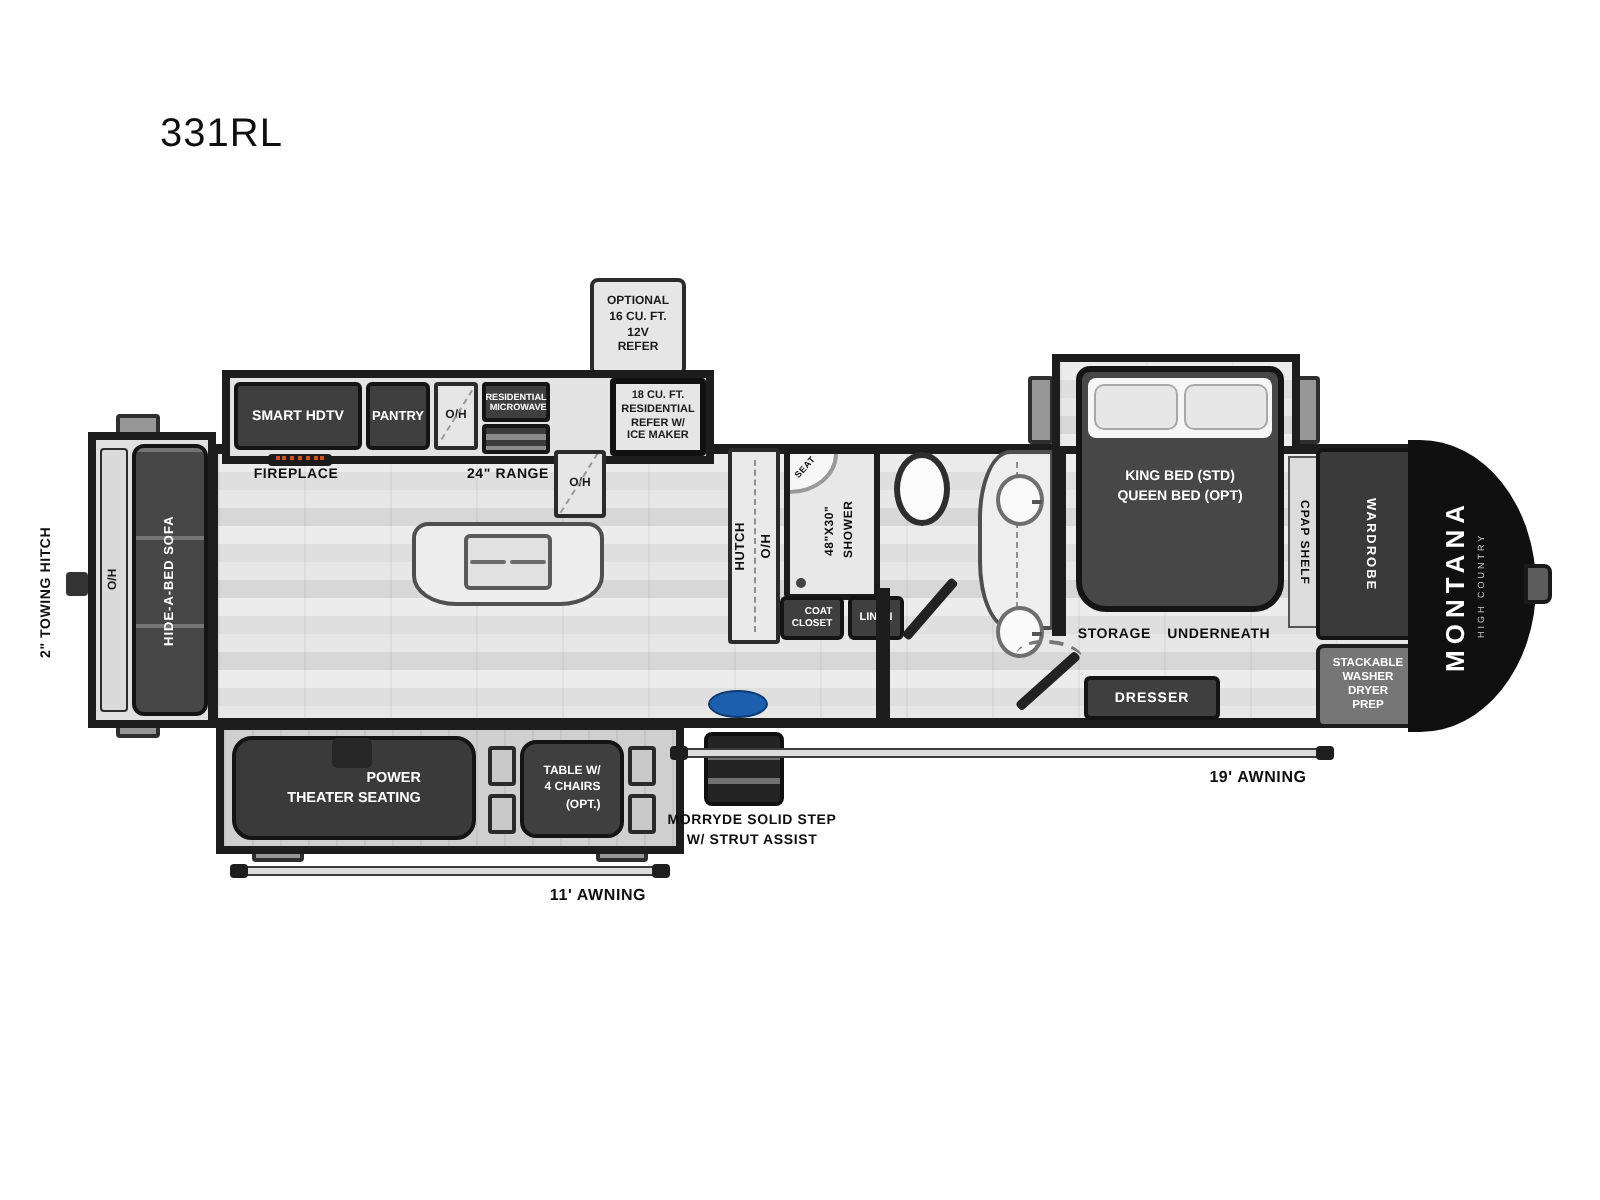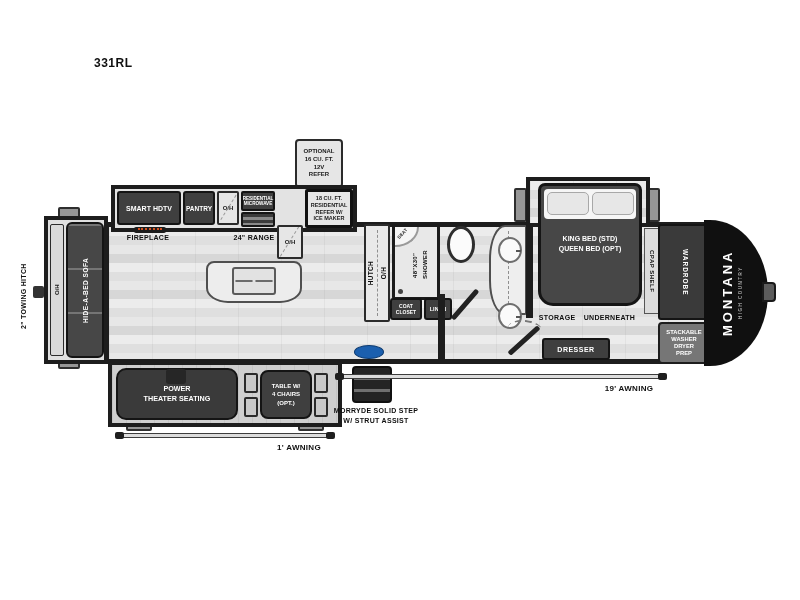--- a/index.html
+++ b/index.html
@@ -6,21 +6,21 @@
   html,body { background:#fff; }
   body { width:800px; height:600px; font-family:"Liberation Sans", sans-serif; }
   #plan { position:relative; width:800px; height:600px; background:#fff; overflow:hidden; }
   .abs { position:absolute; }
   .floor {
     background:
       repeating-linear-gradient(90deg, rgba(0,0,0,0.045) 0 1px, transparent 1px 43px),
       repeating-linear-gradient(180deg, #ececec 0 9px, #dfdfdf 9px 18px, #e7e7e7 18px 27px, #d7d7d7 27px 36px);
   }
   .cc { display:flex; align-items:center; justify-content:center; text-align:center; }
-  .bdark { background:#3f3f3f; border:2px solid #141414; color:#fff; border-radius:3px; font-weight:bold; }
+  .bdark { background:#3f3f3f; border:2px solid #141414; color:#fff; border-radius:3px; font-weight:bold;text-align:right; }
   .blight { background:#e6e6e6; border:2px solid #2b2b2b; color:#1a1a1a; font-weight:bold; border-radius:2px; }
   .lbl { color:#0f0f0f; font-weight:bold; text-align:center; letter-spacing:0.3px; }
   .pre { white-space:pre-line; }
   .vup { writing-mode:vertical-rl; transform:rotate(180deg); }
   .vdn { writing-mode:vertical-rl; }
   .ws  { word-spacing:6px; }
   .rail { background:#969696; border:2px solid #2e2e2e; border-radius:2px; }
   .awnbar { background:#dcdcdc; border:1px solid #3c3c3c; border-radius:2px; }
   .awnbar::before, .awnbar::after { content:""; position:absolute; top:-2px; width:9px; height:7px; background:#1e1e1e; border-radius:2px; }
   .awnbar::before { left:-2px; } .awnbar::after { right:-2px; }
@@ -34,21 +34,21 @@
   .dash-v::before { content:""; position:absolute; top:4px; bottom:4px; left:50%; border-left:1px dashed #8f8f8f; }
   .pillow { background:#e7e7e7; border:1px solid #a8a8a8; border-radius:5px; }
   .sinkring { background:#fafafa; border:2px solid #6e6e6e; border-radius:50%; position:relative; }
   .sinkring::after { content:""; position:absolute; right:-1px; top:50%; width:5px; height:2px; background:#555; }
 </style>
 </head>
 <body>
 
 <div id="plan">
 
-  <div class="abs lbl" style="left:94px;top:56px;font-size:12px;font-weight:700;letter-spacing:0.5px;">331RL</div>
+  <div class="abs lbl" style="left:80px;top:56px;font-size:20px;font-weight:400;letter-spacing:0.5px;">331RL</div>
 
   <div class="abs blight cc pre" style="left:295px;top:139px;width:48px;height:49px;font-size:6px;line-height:1.3;border-radius:4px;">OPTIONAL
 16 CU. FT.
 12V
 REFER</div>
 
   <div class="abs rail" style="left:58px;top:207px;width:22px;height:11px;"></div>
   <div class="abs rail" style="left:58px;top:358px;width:22px;height:11px;"></div>
   <div class="abs rail" style="left:514px;top:188px;width:13px;height:34px;"></div>
   <div class="abs rail" style="left:647px;top:188px;width:13px;height:34px;"></div>
@@ -161,15 +161,15 @@
   </div>
 
   <div class="abs" style="left:354px;top:345px;width:30px;height:14px;background:#1b5fae;border:1px solid #0e3b70;border-radius:50%;"></div>
   <div class="abs steps" style="left:352px;top:366px;width:40px;height:37px;"></div>
   <div class="abs lbl pre" style="left:306px;top:406px;width:140px;font-size:7px;line-height:1.4;">MORRYDE SOLID STEP
 W/ STRUT ASSIST</div>
 
   <div class="abs awnbar" style="left:336px;top:374px;width:330px;height:5px;"></div>
   <div class="abs lbl" style="left:584px;top:384px;width:90px;font-size:8px;">19' AWNING</div>
   <div class="abs awnbar" style="left:116px;top:433px;width:218px;height:5px;"></div>
-  <div class="abs lbl" style="left:254px;top:443px;width:90px;font-size:8px;">1' AWNING</div>
+  <div class="abs lbl" style="left:254px;top:443px;width:90px;font-size:8px;">11' AWNING</div>
 
 </div>
 
 </body></html>

